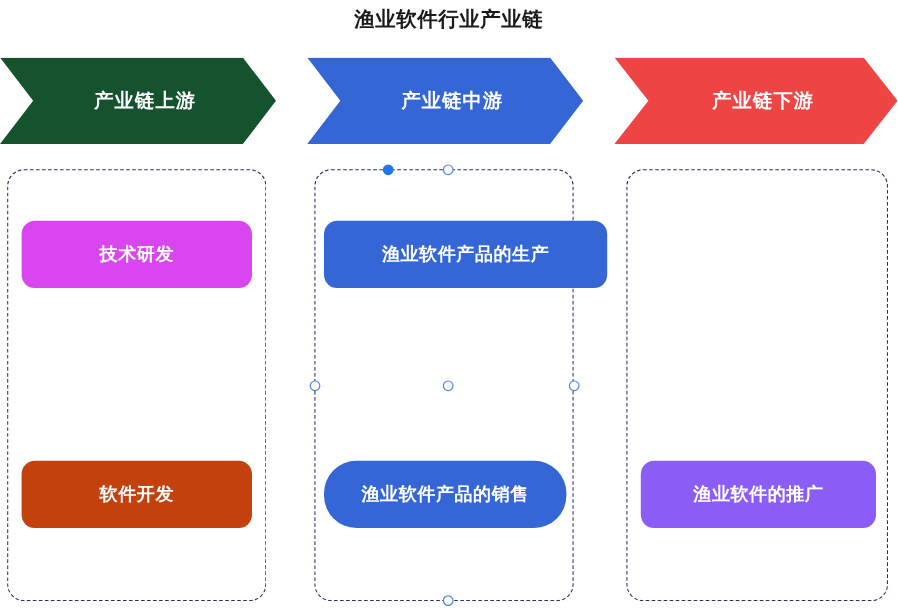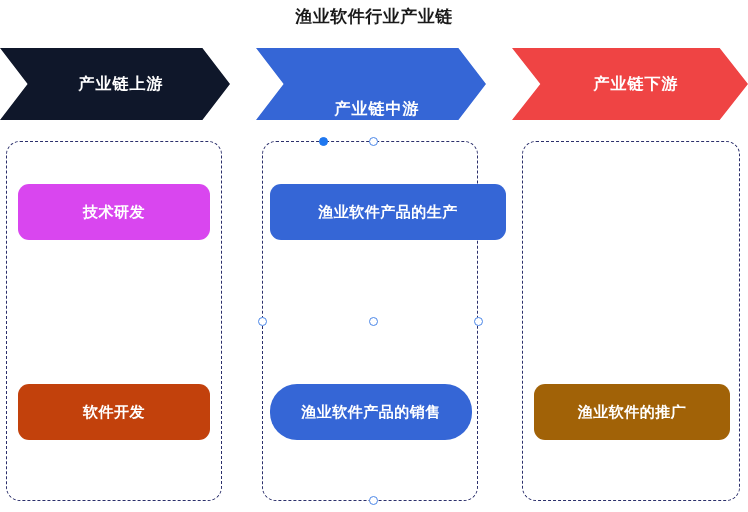--- a/index.html
+++ b/index.html
@@ -120,25 +120,25 @@
   #handle-mid-right   { left: 474px; top: 317px; }
   #handle-bot-center  { left: 369px; top: 496px; }
 </style>
 </head>
 <body>
 
 <div id="canvas">
 
   <div class="chart-title">渔业软件行业产业链</div>
 
-  <div class="arrow" id="arrow-0" style="background: #0f172a;">
+  <div class="arrow" id="arrow-0" style="background: #14532d;">
     <span class="arrow-label">产业链上游</span>
   </div>
 
-  <div class="arrow" id="arrow-1" style="background: rgb(53, 102, 214); align-items: flex-end;">
+  <div class="arrow" id="arrow-1" style="background: rgb(53, 102, 214);">
     <span class="arrow-label">产业链中游</span>
   </div>
 
   <div class="arrow" id="arrow-2" style="background: #ef4444;">
     <span class="arrow-label">产业链下游</span>
   </div>
 
   <div class="stage-box" id="stage-box-0" style="border-color: rgb(43, 47, 107);"></div>
 
   <div class="stage-box" id="stage-box-1" style="border-color: rgb(43, 47, 107);"></div>
@@ -152,21 +152,21 @@
     <span class="item-label">软件开发</span>
   </div>
 
   <div class="item" id="item-1-0" style="background: rgb(53, 102, 214);">
     <span class="item-label">渔业软件产品的生产</span>
   </div>
   <div class="item" id="item-1-1" style="background: rgb(53, 102, 214);">
     <span class="item-label">渔业软件产品的销售</span>
   </div>
 
-  <div class="item" id="item-2-1" style="background: #a16207;">
+  <div class="item" id="item-2-1" style="background: #8b5cf6;">
     <span class="item-label">渔业软件的推广</span>
   </div>
 
   <div class="handle filled" id="handle-rotate" style="border-color: rgb(31, 119, 239); background: rgb(31, 119, 239);"></div>
   <div class="handle" id="handle-top-center" style="border-color: rgb(74, 134, 232);"></div>
   <div class="handle" id="handle-mid-left" style="border-color: rgb(74, 134, 232);"></div>
   <div class="handle" id="handle-center" style="border-color: rgb(74, 134, 232);"></div>
   <div class="handle" id="handle-mid-right" style="border-color: rgb(74, 134, 232);"></div>
   <div class="handle" id="handle-bot-center"></div>
 

